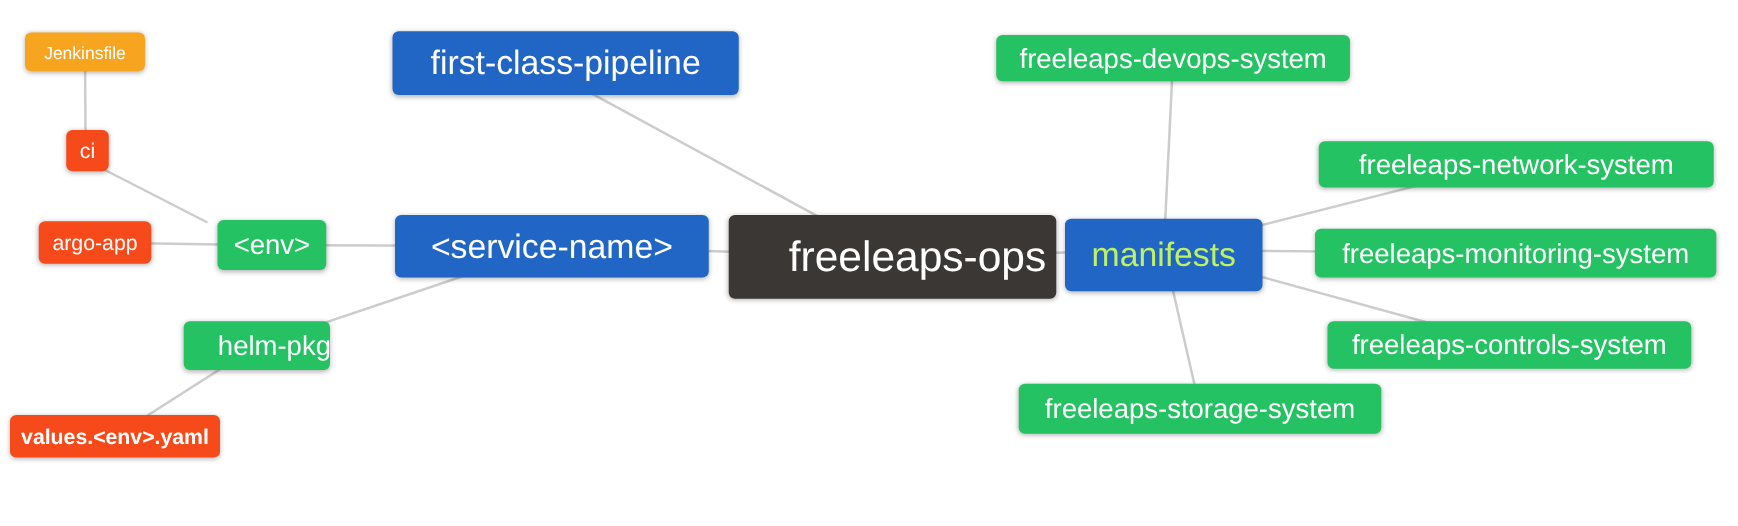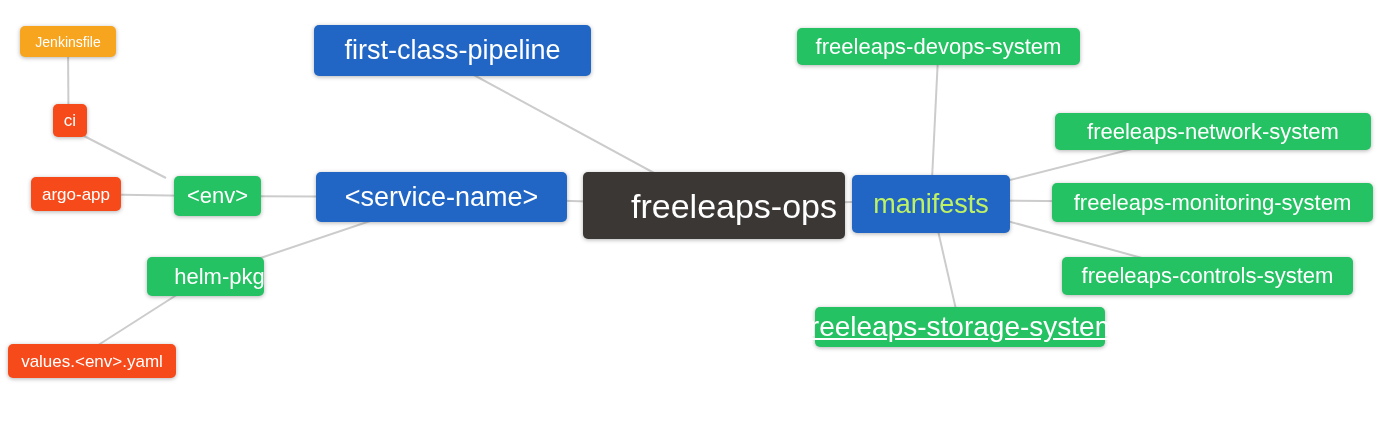--- a/index.html
+++ b/index.html
@@ -53,21 +53,21 @@
       <line x1="931" y1="200" x2="1207.5" y2="276" stroke="#cccccc" stroke-width="2"></line>
       <line x1="931" y1="200" x2="960" y2="327" stroke="#cccccc" stroke-width="2"></line>
     </svg>
 <div class="node" style="left: 20px; top: 26px; width: 96px; height: 31px; background: rgb(247, 164, 31); color: rgb(255, 255, 255); font-size: 14px;">Jenkinsfile</div>
     <div class="node" style="left: 53px; top: 104px; width: 34px; height: 33px; background: rgb(247, 74, 26); color: rgb(255, 255, 255); font-size: 17px;">ci</div>
     <div class="node" style="left: 31px; top: 177px; width: 90px; height: 34px; background: rgb(247, 74, 26); color: rgb(255, 255, 255); font-size: 17px;">argo-app</div>
     <div class="node" style="left: 157px; top: 176px; width: 87px; height: 40px; background: rgb(36, 194, 99); color: rgb(255, 255, 255); font-size: 22px; margin-left: 17px;">&lt;env&gt;</div>
     <div class="node" style="left: 314px; top: 25px; width: 277px; height: 51px; background: rgb(33, 102, 196); color: rgb(255, 255, 255); font-size: 27px;">first-class-pipeline</div>
     <div class="node" style="left: 316px; top: 172px; width: 251px; height: 50px; background: rgb(33, 102, 196); color: rgb(255, 255, 255); font-size: 27px;">&lt;service-name&gt;</div>
     <div class="node" style="left: 147px; top: 257px; width: 117px; height: 39px; background: rgb(36, 194, 99); color: rgb(255, 255, 255); font-size: 22px; padding-left: 28px;">helm-pkg</div>
-    <div class="node" style="left: 8px; top: 344px; width: 168px; height: 34px; background: rgb(247, 74, 26); color: rgb(255, 255, 255); font-size: 17px;">values.&lt;env&gt;.yaml</div>
+    <div class="node" style="left: 8px; top: 332px; width: 168px; height: 34px; background: rgb(247, 74, 26); color: rgb(255, 255, 255); font-size: 17px; font-weight: bold;">values.&lt;env&gt;.yaml</div>
     <div class="node" style="left: 583px; top: 172px; width: 262px; height: 67px; background: rgb(59, 55, 53); color: rgb(255, 255, 255); font-size: 34px; padding-left: 40px;">freeleaps-ops</div>
     <div class="node" style="left: 852px; top: 175px; width: 158px; height: 58px; background: rgb(33, 102, 196); color: #bef264; font-size: 27px;">manifests</div>
     <div class="node" style="left: 797px; top: 28px; width: 283px; height: 37px; background: rgb(36, 194, 99); color: rgb(255, 255, 255); font-size: 22px;">freeleaps-devops-system</div>
     <div class="node" style="left: 1055px; top: 113px; width: 316px; height: 37px; background: rgb(36, 194, 99); color: rgb(255, 255, 255); font-size: 22px;">freeleaps-network-system</div>
     <div class="node" style="left: 1052px; top: 183px; width: 321px; height: 39px; background: rgb(36, 194, 99); color: rgb(255, 255, 255); font-size: 22px;">freeleaps-monitoring-system</div>
     <div class="node" style="left: 1062px; top: 257px; width: 291px; height: 38px; background: rgb(36, 194, 99); color: rgb(255, 255, 255); font-size: 22px;">freeleaps-controls-system</div>
-    <div class="node" style="left: 815px; top: 307px; width: 290px; height: 40px; background: rgb(36, 194, 99); color: rgb(255, 255, 255); font-size: 28px; text-decoration: underline;">freeleaps-storage-system</div>
+    <div class="node" style="left: 815px; top: 307px; width: 290px; height: 40px; background: rgb(36, 194, 99); color: rgb(255, 255, 255); font-size: 22px;">freeleaps-storage-system</div>
   </div>
 
 </body></html>

